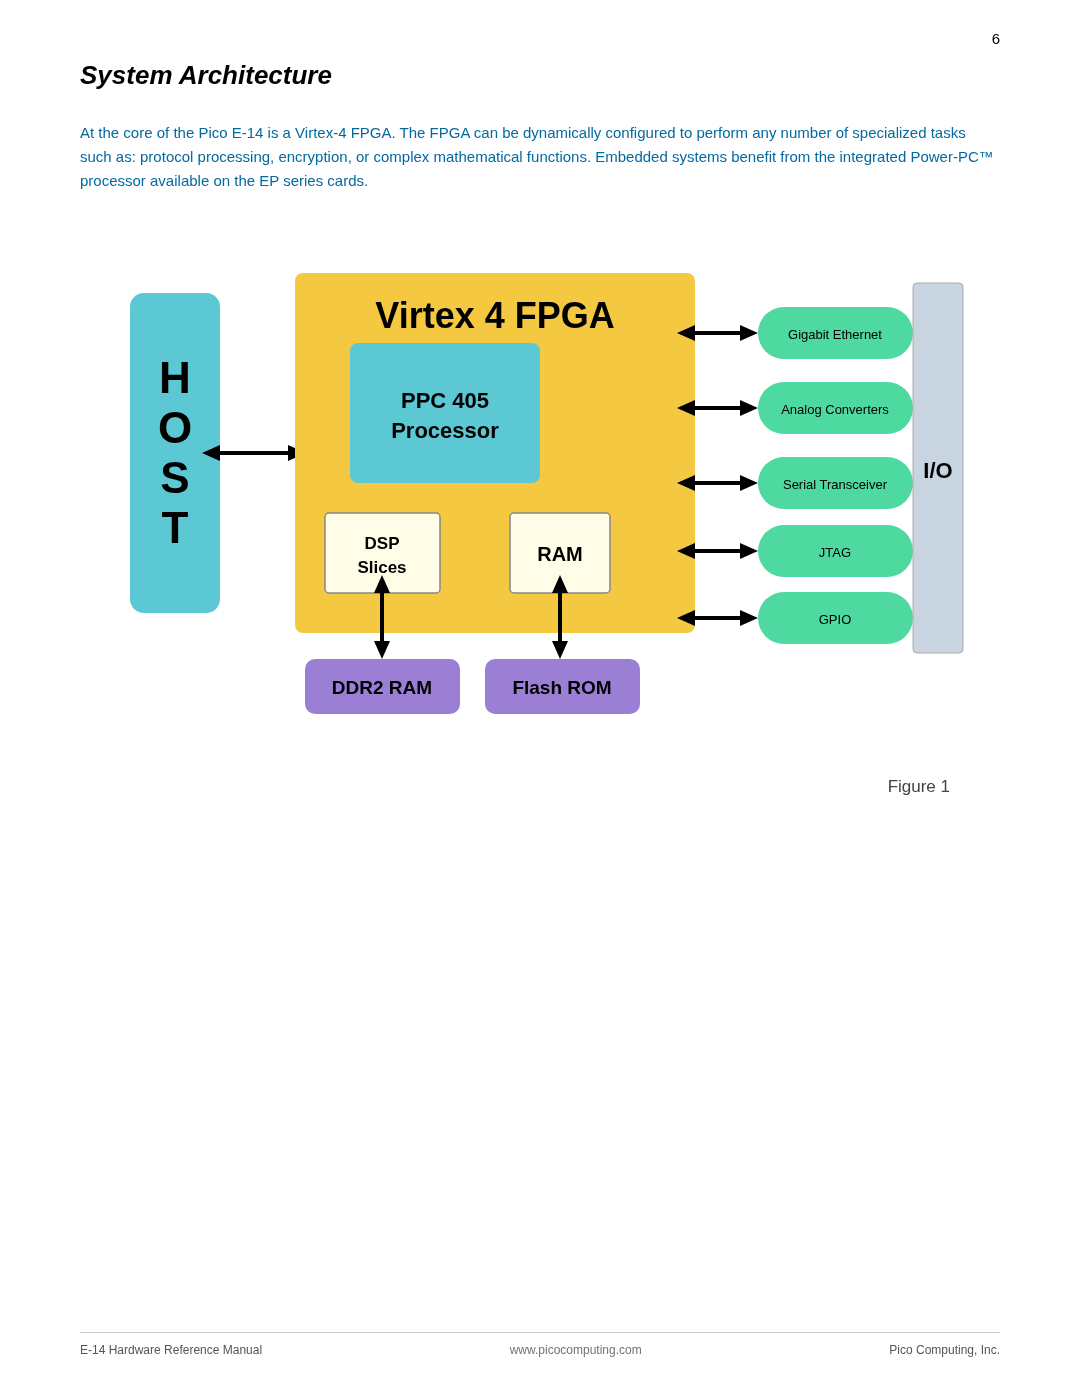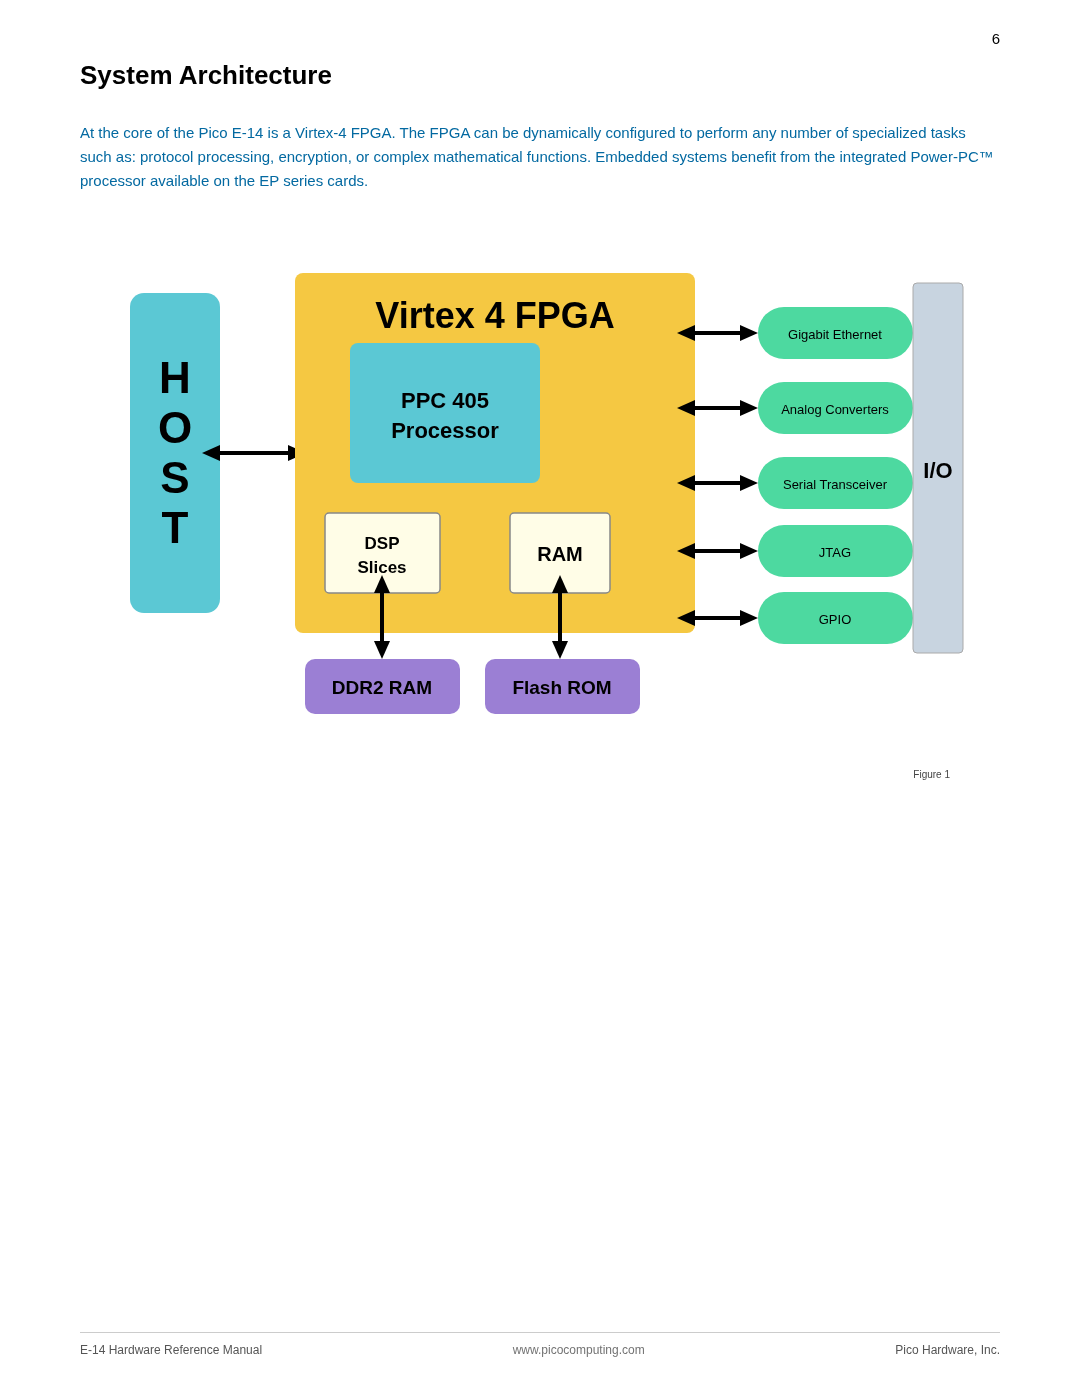--- a/index.html
+++ b/index.html
@@ -26,20 +26,21 @@
       right: 80px;
       font-size: 15px;
       color: #000;
     }
 
     .section-title {
       font-size: 26px;
       font-weight: bold;
       margin-bottom: 30px;
       color: #000;
+      font-style: italic;
     }
 
     .body-text {
       font-size: 15px;
       line-height: 1.6;
       color: #0369a1;
       margin-bottom: 40px;
     }
 
     
@@ -48,23 +49,23 @@
       margin: 0 auto;
       position: relative;
     }
 
     .diagram-svg {
       width: 100%;
     }
 
     .figure-label {
       text-align: right;
-      font-size: 10px;
+      font-size: 17px;
       color: #444;
-      margin-top: 12px;
+      margin-top: 20px;
       padding-right: 20px;
     }
 
     
     .footer {
       position: absolute;
       bottom: 40px;
       left: 80px;
       right: 80px;
       display: flex;
@@ -173,16 +174,16 @@
       <text x="828" y="245" font-size="22" font-weight="bold" text-anchor="middle" fill="#000">I/O</text>
 
     </svg>
 
     <div class="figure-label">Figure 1</div>
   </div>
 
   <div class="footer">
     <span>E-14 Hardware Reference Manual</span>
     <a class="footer-link">www.picocomputing.com</a>
-    <span>Pico Hardware, Inc.</span>
+    <span>Pico Computing, Inc.</span>
   </div>
 
 </div>
 
 </body></html>

